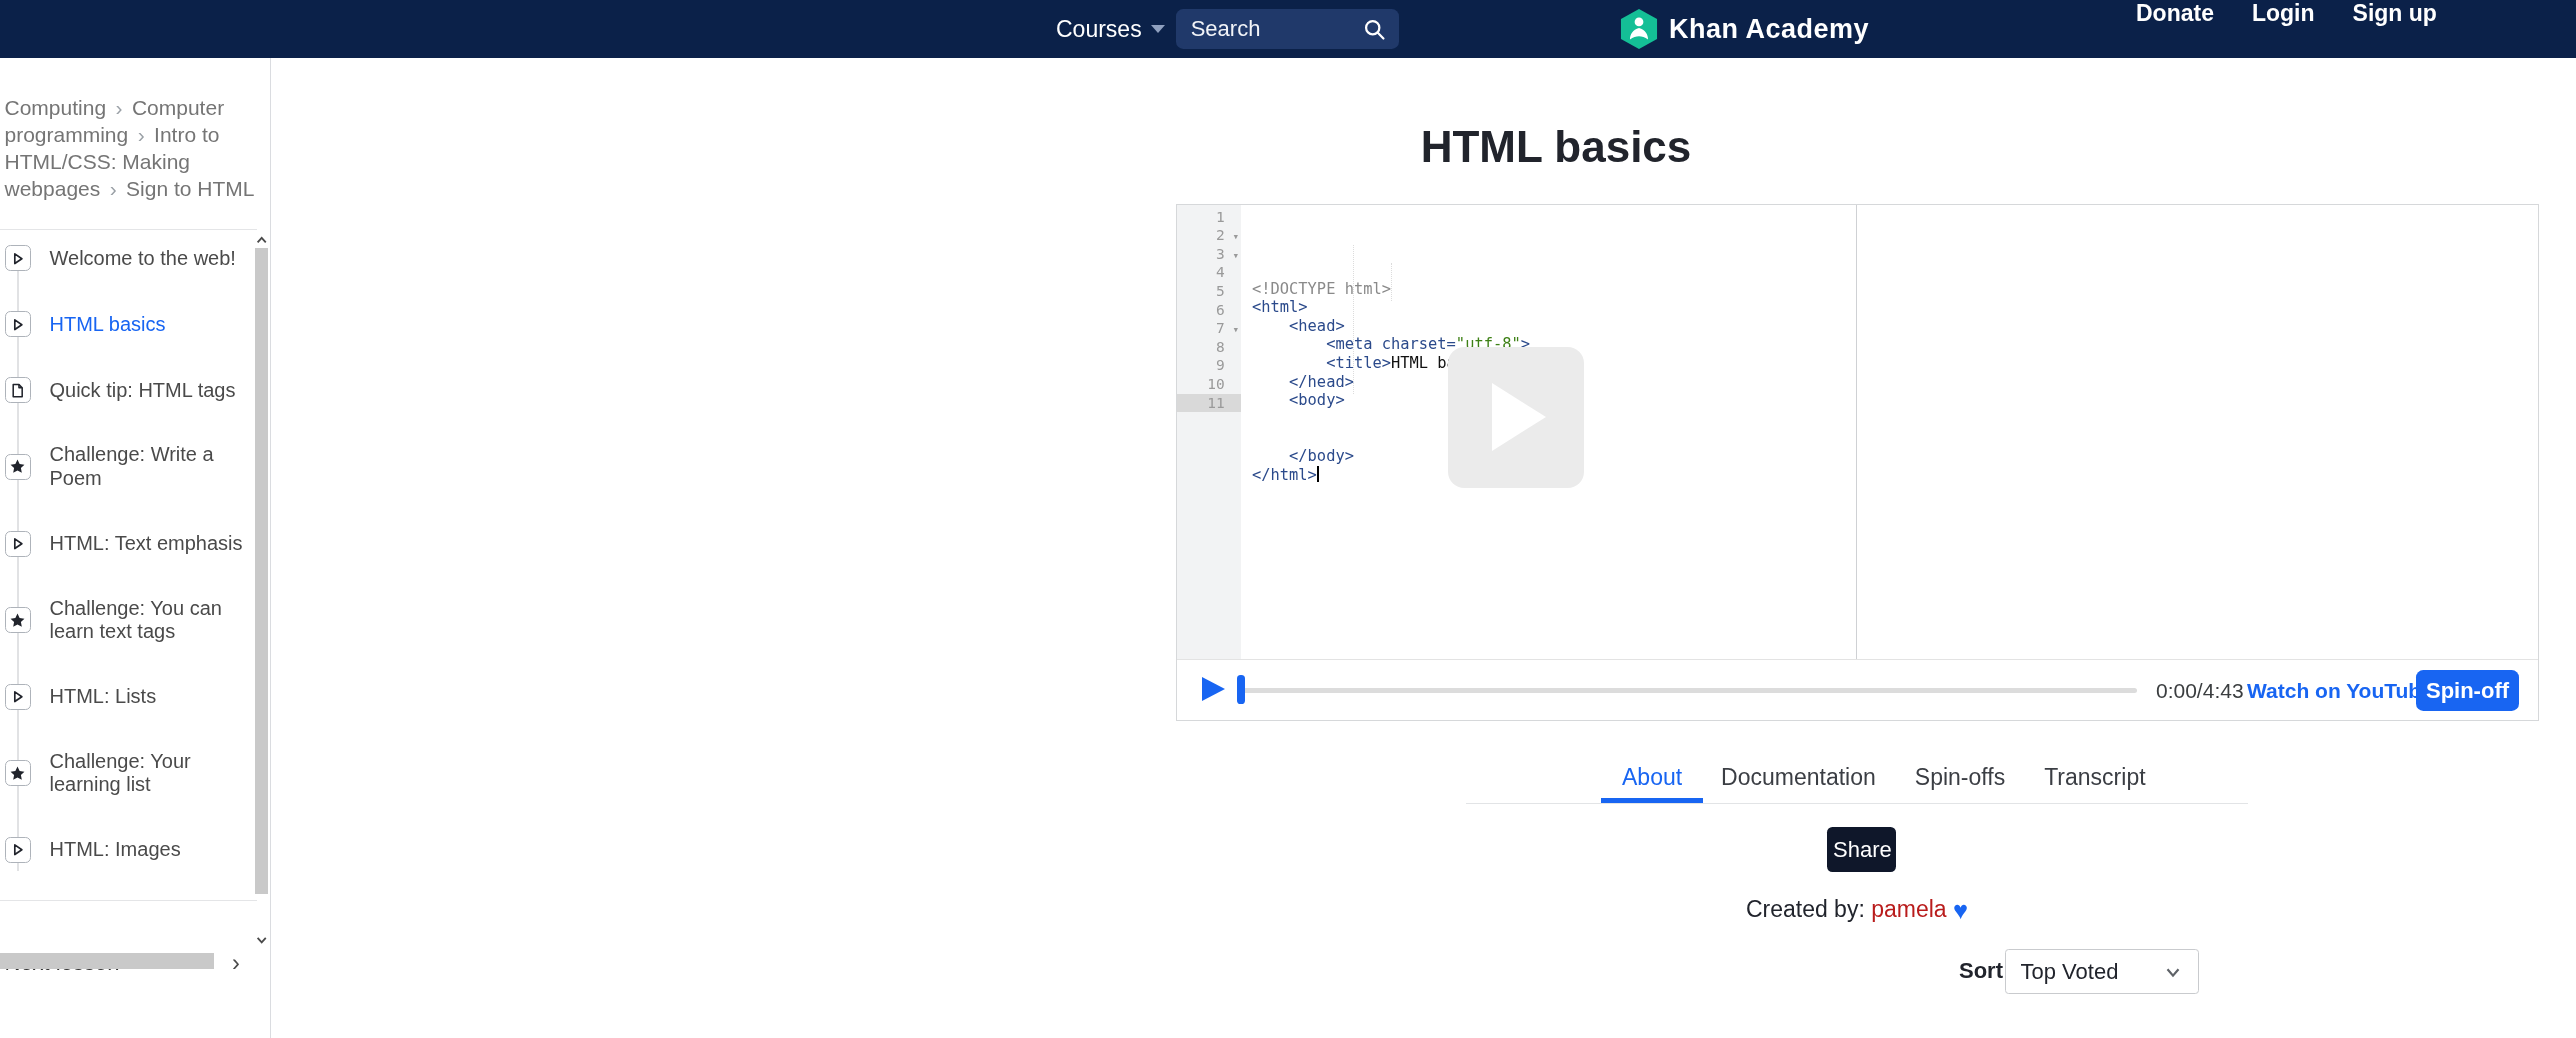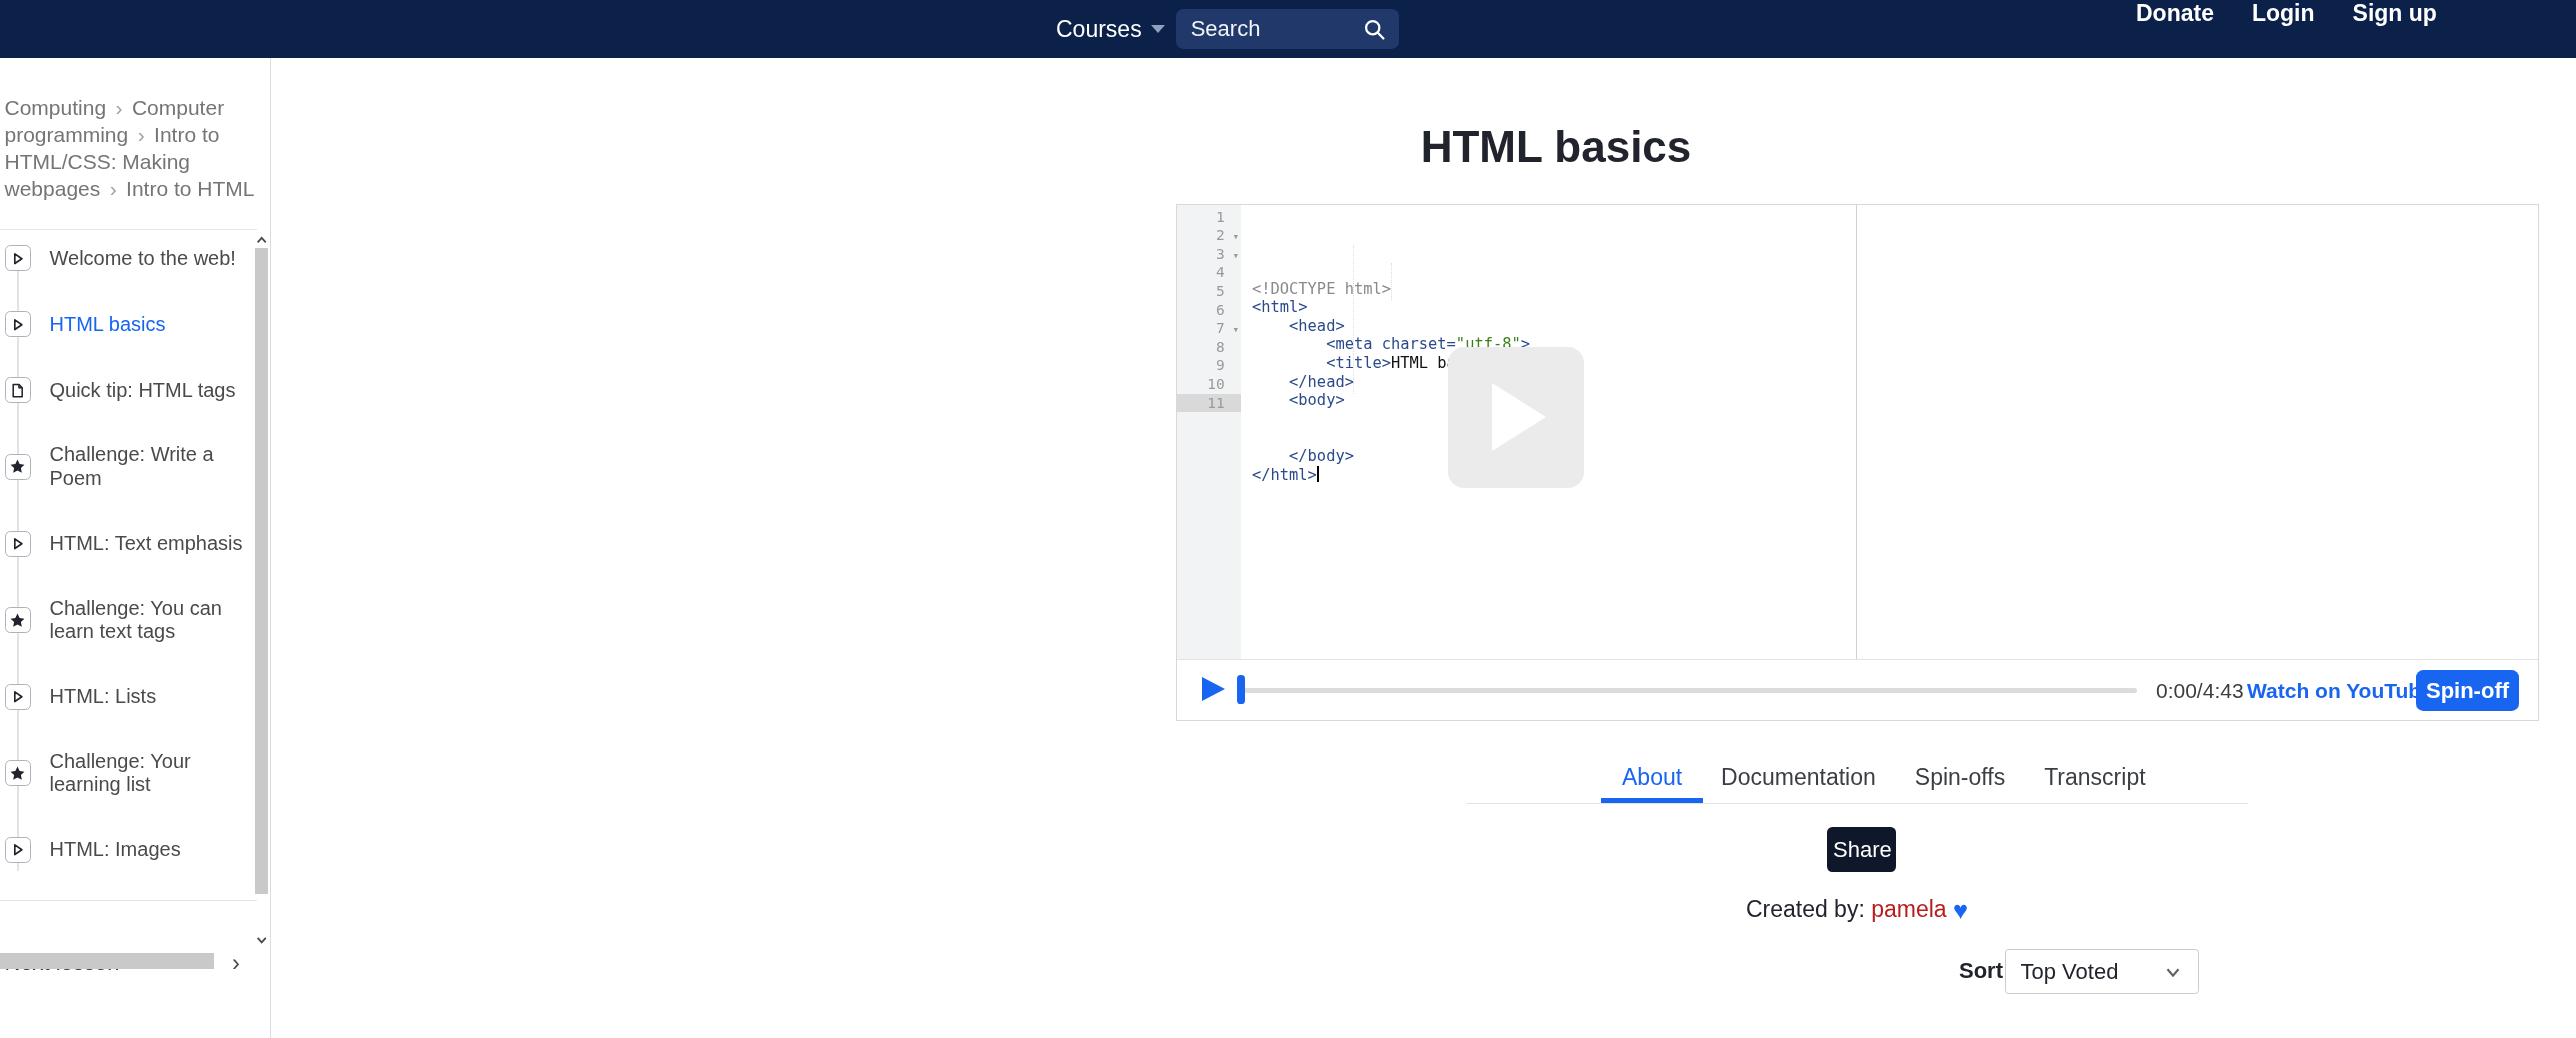--- a/index.html
+++ b/index.html
@@ -108,29 +108,37 @@
     <span>Courses</span>
     <span class="caret-down"></span>
   </div>
   <div class="searchbox">
     <input type="text" placeholder="Search" style="">
     <svg width="24.5" height="24.5" viewBox="0 0 24 24">
       <circle cx="10.5" cy="10.5" r="6.5" fill="none" stroke="#fff" stroke-width="2.2"></circle>
       <line x1="15.5" y1="15.5" x2="21" y2="21" stroke="#fff" stroke-width="2.2" stroke-linecap="round"></line>
     </svg>
   </div>
+  <div class="brand">
+    <svg width="38" height="42" viewBox="0 0 40 44">
+      <polygon points="20,1 39,11.5 39,32.5 20,43 1,32.5 1,11.5" fill="#14bf96"></polygon>
+      <circle cx="20" cy="14.5" r="4.6" fill="#fff"></circle>
+      <path d="M20 21 c-6.5 2 -9.5 6.5 -9.5 12 c6.5 -4.5 12.5 -4.5 19 0 c0 -5.5 -3 -10 -9.5 -12 z" fill="#fff"></path>
+    </svg>
+    <span class="brand-text">Khan Academy</span>
+  </div>
   <div class="navlinks">
     <span>Donate</span>
     <span>Login</span>
     <span>Sign up</span>
   </div>
 </div>
 
 <div class="sidebar">
-  <div class="breadcrumb" id="breadcrumb"><span class="crumb">Computing</span><span class="sep"> › </span><span class="crumb">Computer programming</span><span class="sep"> › </span><span class="crumb">Intro to HTML/CSS: Making webpages</span><span class="sep"> › </span><span class="crumb">Intro to HTML</span></div>
+  <div class="breadcrumb" id="breadcrumb"><span class="crumb">Computing</span><span class="sep"> › </span><span class="crumb">Computer programming</span><span class="sep"> › </span><span class="crumb">Intro to HTML/CSS: Making webpages</span><span class="sep"> › </span><span class="crumb">Sign to HTML</span></div>
   <div class="side-divider"></div>
   <div class="lesson-list" id="lesson-list">
     <div class="connector"></div>
   <div class="lesson-item">
         <span class="lesson-icon">
           <svg width="15.4" height="15.4" viewBox="0 0 24 24">
             <path d="M7.5 4.5 L18.5 12 L7.5 19.5 Z" fill="none" stroke="#21242c" stroke-width="2.6" stroke-linejoin="round"></path>
           </svg>
         </span>
         <span class="lesson-label">Welcome to the web!</span>

